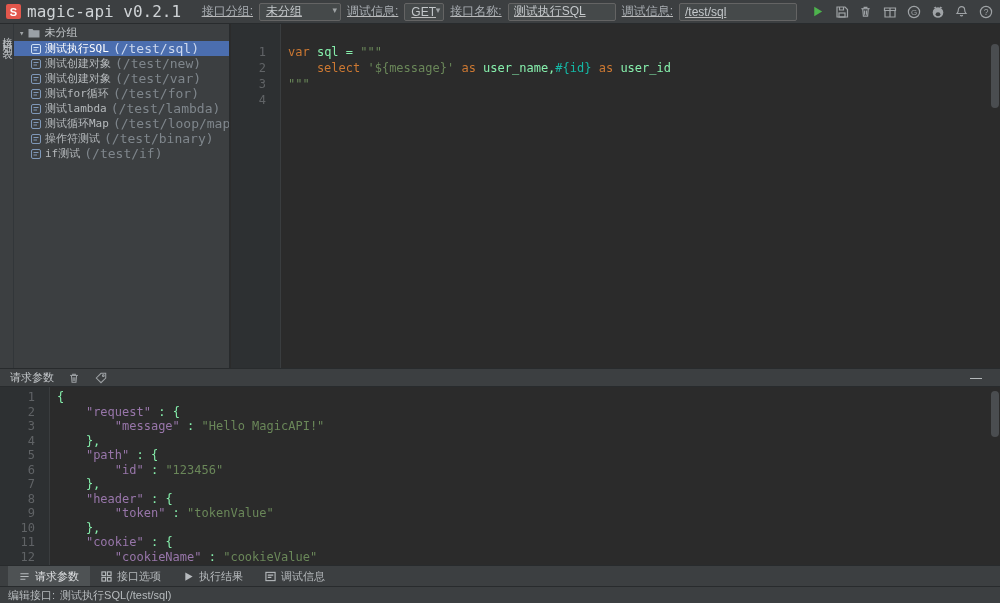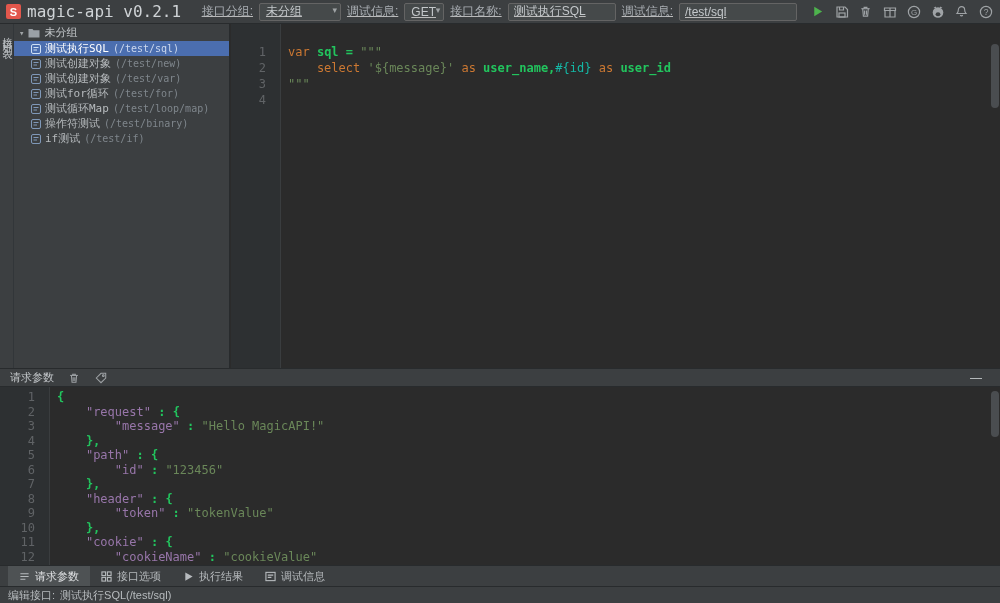--- a/index.html
+++ b/index.html
@@ -38,36 +38,36 @@
 
   
   .sidebar { position:absolute; left:14px; top:24px; width:216px; height:344px;
              background:#3c3f41; border-right:1px solid #282b2d; overflow:hidden;
              font-family:"DejaVu Sans Mono", monospace; }
   .folder-row { height:17px; display:flex; align-items:center; gap:4px; padding-left:5px;
                 color:#c4c8cb; font-size:11px; }
   .folder-row .tchev { font-size:9px; color:#9fa3a6; }
   .tree-item { height:15px; display:flex; align-items:center; gap:4px; padding-left:17px;
                font-size:11px; color:#b6babd; white-space:nowrap; cursor:pointer; }
-  .tree-item .tpath { color:#7f868c; font-size:10px; }
+  .tree-item .tpath { color:#7f868c; font-size:13px; }
   .tree-item.selected { background:#4b6eaf; color:#ffffff; }
   .tree-item.selected .tpath { color:#ccd8ee; }
   .api-ic { flex:0 0 auto; }
 
   
   .gutter { position:absolute; left:0; top:0; bottom:0; width:50px; text-align:right;
             color:#606366; background:#2d3032; border-right:1px solid #3a3d3f;
             font-family:"DejaVu Sans Mono", monospace; padding-right:14px; }
   .code { position:absolute; left:50px; top:0; right:0; bottom:0; overflow:hidden;
           font-family:"DejaVu Sans Mono", monospace; padding-left:7px; }
   .code-line { white-space:pre; }
   .code-line span { white-space:pre; }
   .tok-kw   { color:#cc7832;margin-top:47px; }
   .tok-str  { color:#6a8759; }
-  .tok-plain{ color:#22c55e;font-weight:bold; }
+  .tok-plain{ color:#86efac; }
   .tok-param{ color:#14b8a6; }
   .tok-key  { color:#9876aa; }
 
   .editor { position:absolute; left:231px; top:24px; width:769px; height:344px; background:#2b2b2b; }
   .editor .gutter, .editor .code { padding-top:20px; font-size:12px; line-height:16px; }
   .editor .ln, .editor .code-line { height:16px; }
 
   .vthumb { position:absolute; width:8px; background:#555a5d; border-radius:4px; opacity:.75; right:1px; }
 
   
@@ -219,20 +219,28 @@
       <span>测试创建对象</span>
       <span class="tpath">(/test/var)</span>
     </div>
     <div class="tree-item">
       <svg class="api-ic" width="10" height="10" viewBox="0 0 10 10">
           <rect x="0.5" y="0.5" width="9" height="9" rx="1.5" fill="none" stroke="#7f98b8" stroke-width="1"></rect>
           <path d="M2.5 3.5h5M2.5 6h3.5" stroke="#7f98b8" stroke-width="1"></path>
         </svg>
       <span>测试for循环</span>
       <span class="tpath">(/test/for)</span>
+    </div>
+    <div class="tree-item">
+      <svg class="api-ic" width="10" height="10" viewBox="0 0 10 10">
+          <rect x="0.5" y="0.5" width="9" height="9" rx="1.5" fill="none" stroke="#7f98b8" stroke-width="1"></rect>
+          <path d="M2.5 3.5h5M2.5 6h3.5" stroke="#7f98b8" stroke-width="1"></path>
+        </svg>
+      <span>测试lambda</span>
+      <span class="tpath">(/test/lambda)</span>
     </div>
     <div class="tree-item">
       <svg class="api-ic" width="10" height="10" viewBox="0 0 10 10">
           <rect x="0.5" y="0.5" width="9" height="9" rx="1.5" fill="none" stroke="#7f98b8" stroke-width="1"></rect>
           <path d="M2.5 3.5h5M2.5 6h3.5" stroke="#7f98b8" stroke-width="1"></path>
         </svg>
       <span>测试循环Map</span>
       <span class="tpath">(/test/loop/map)</span>
     </div>
     <div class="tree-item">

